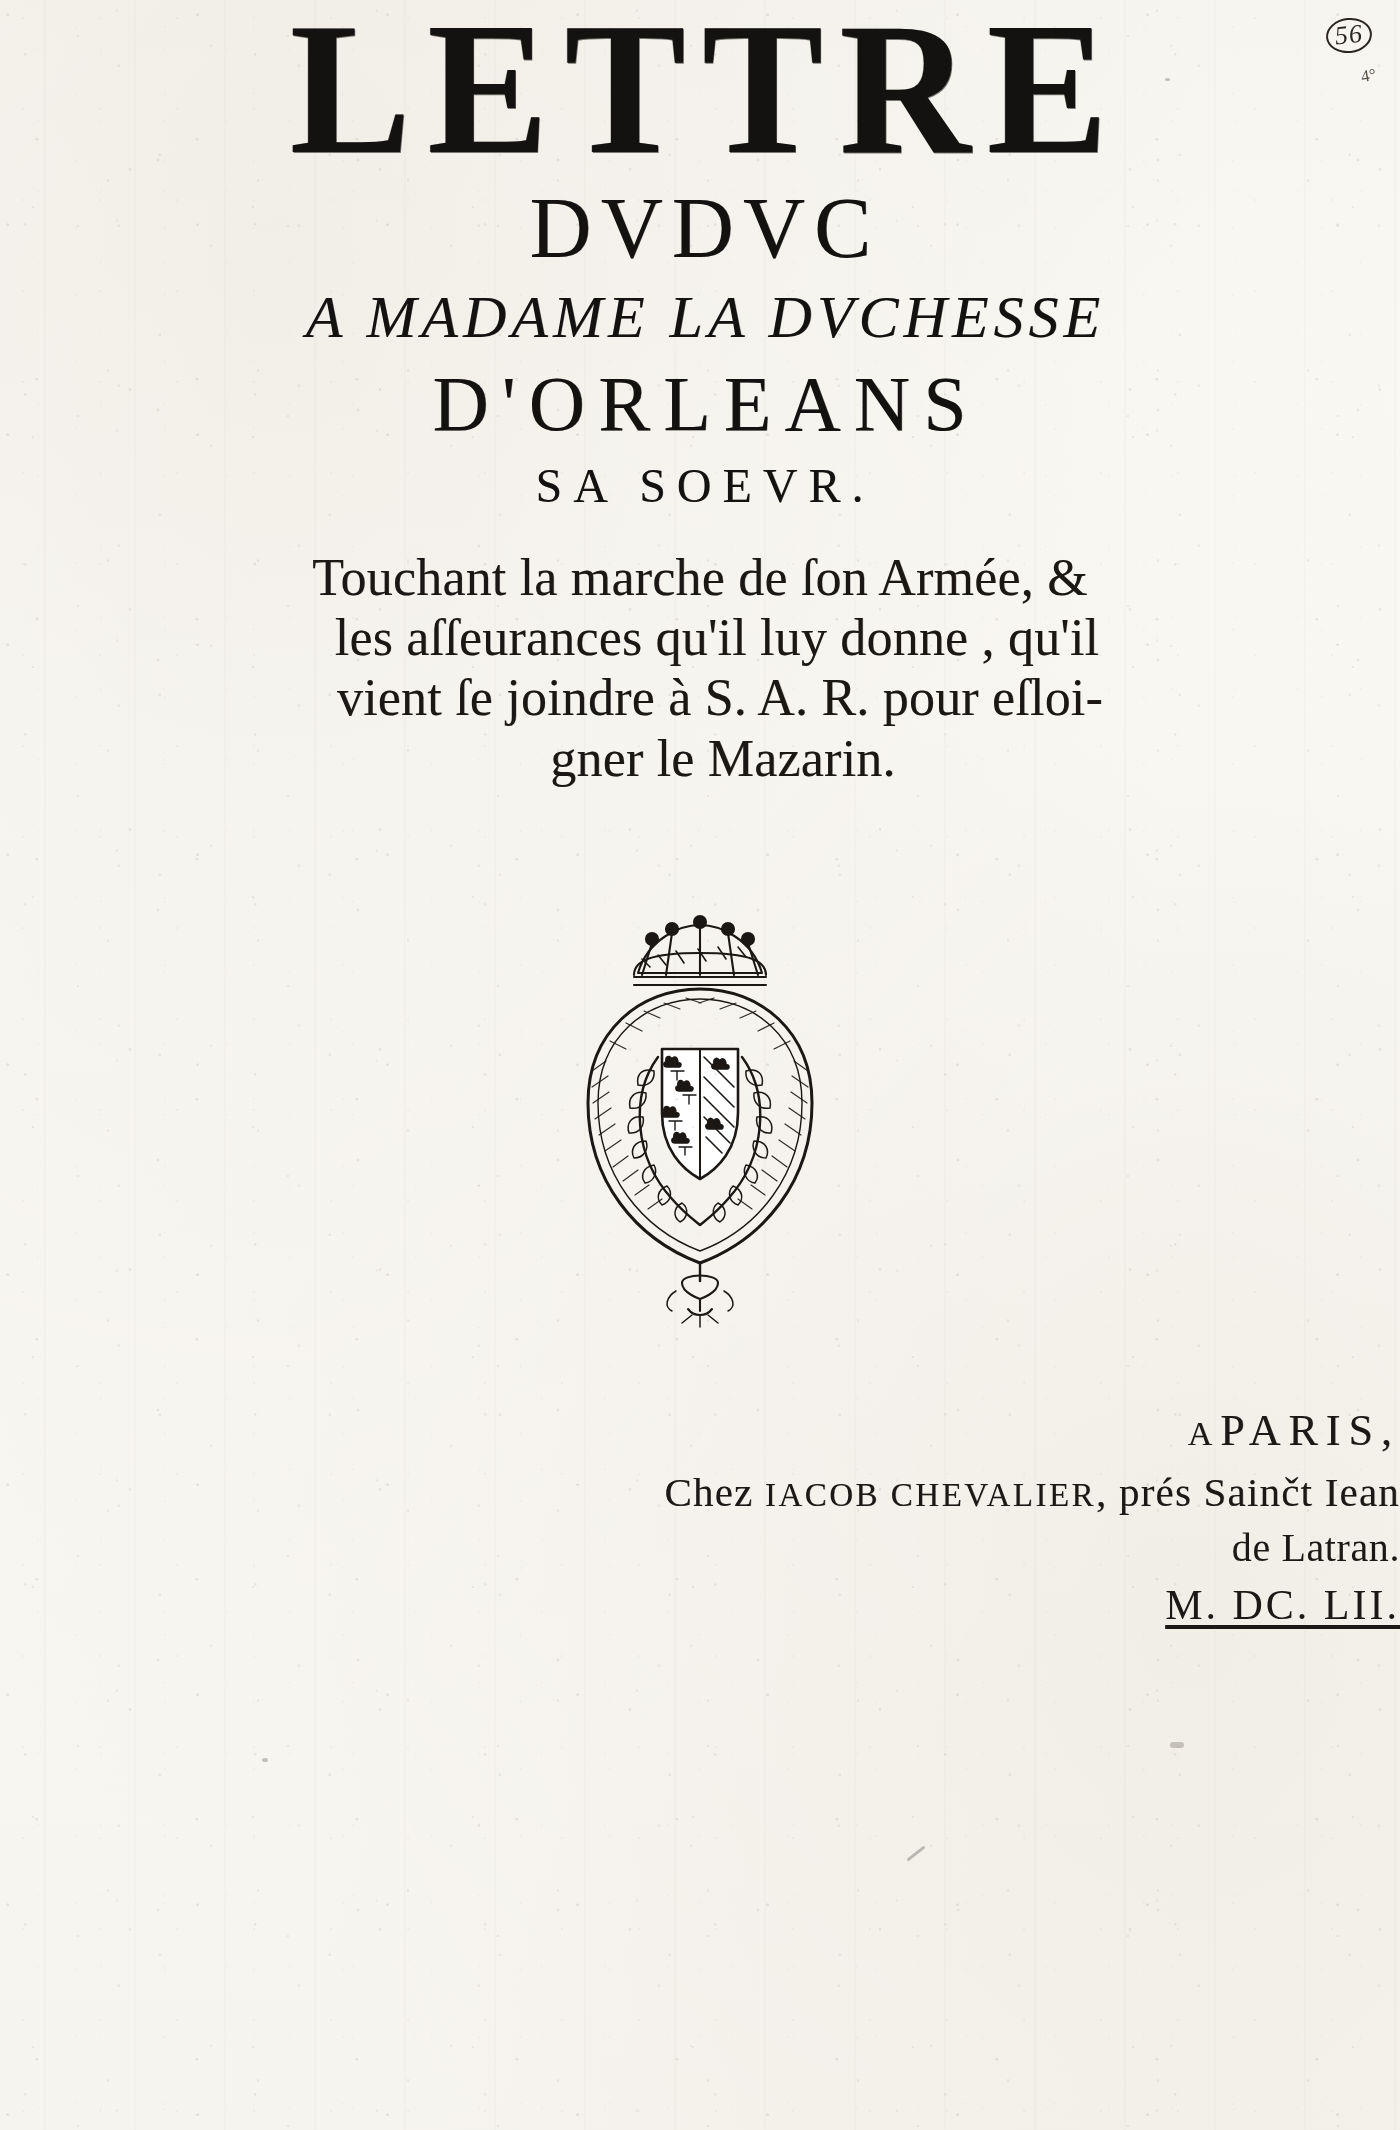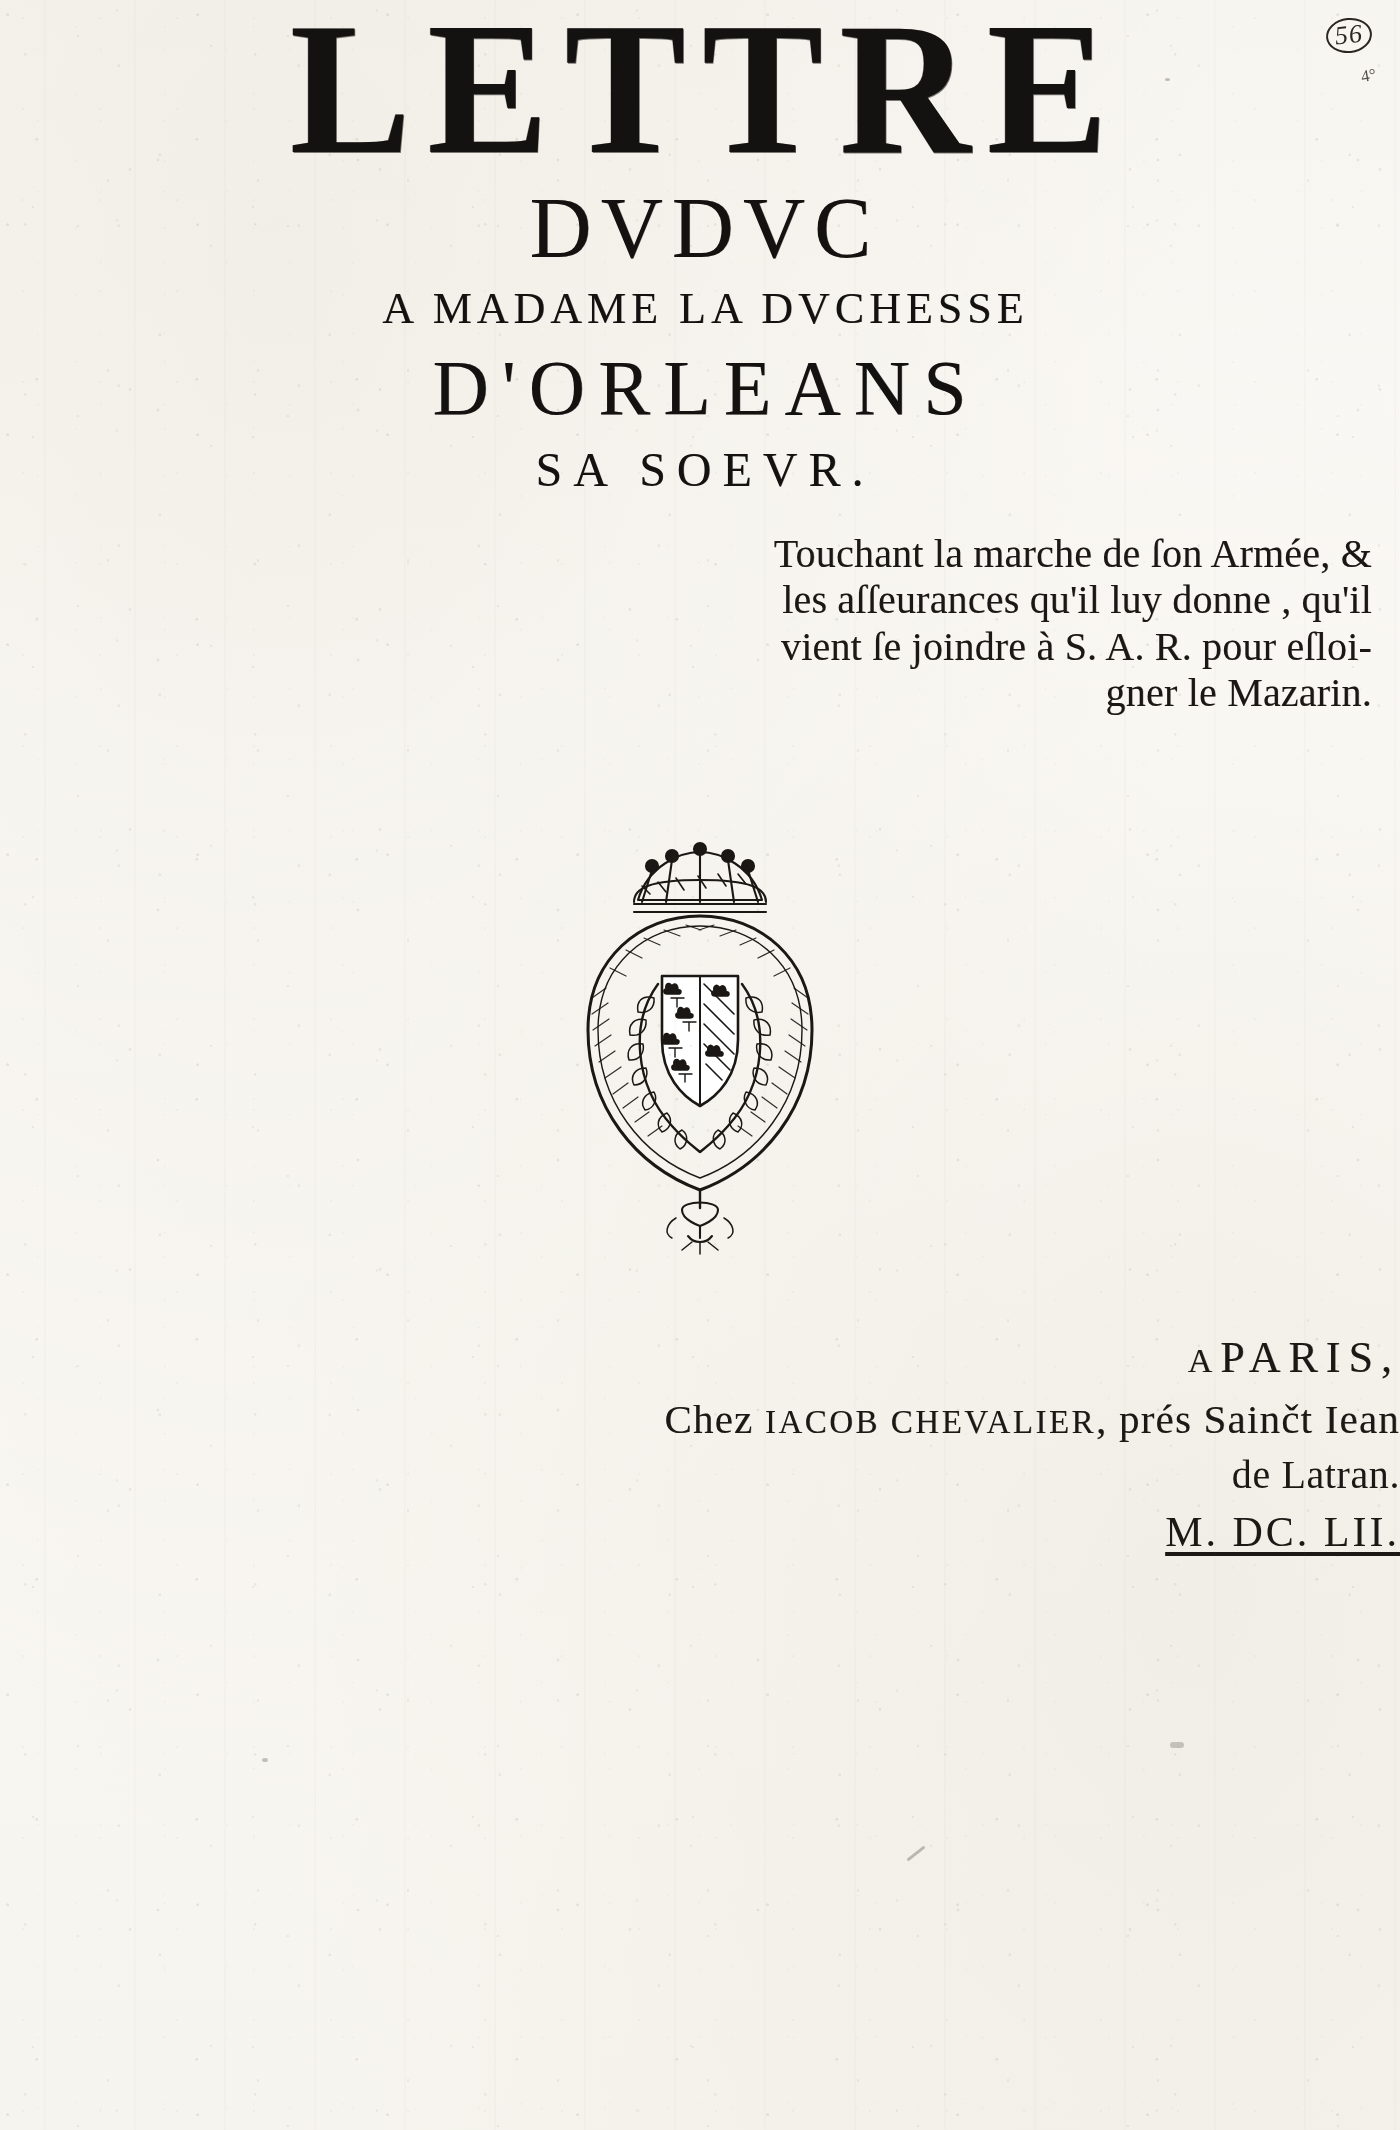--- a/index.html
+++ b/index.html
@@ -139,25 +139,26 @@
     font-size: 94px;
     line-height: 1.02;
     letter-spacing: 4px;
     margin: 10px 0 0 0;
     padding-left: 8px;
     text-shadow: 0.6px 0.4px 0 rgba(20,18,16,.5);
   }
   .line-madame {
     font-family: "Liberation Serif", serif;
     font-weight: 400;
-    font-size: 44px;
+    font-size: 60px;
     line-height: 1.05;
     letter-spacing: 5px;
     margin: 14px 0 0 11px;
     text-shadow: 0.4px 0.3px 0 rgba(20,18,16,.4);
+    font-style: italic;
   }
   .line-orleans {
     font-family: "Liberation Serif", serif;
     font-weight: 400;
     font-size: 78px;
     line-height: 1.05;
     letter-spacing: 13px;
     margin: 14px 0 0 0;
     padding-left: 12px;
     text-shadow: 0.5px 0.35px 0 rgba(20,18,16,.45);
@@ -170,23 +171,23 @@
     letter-spacing: 11px;
     margin: 16px 0 12px 0;
     padding-left: 10px;
     text-shadow: 0.4px 0.3px 0 rgba(20,18,16,.4);
   }
 
   
   .subtitle {
     margin: 36px 0 0 0;
     padding: 0 28px 0 22px;
-    text-align: right;
-    font-family: "Liberation Serif", serif;
-    font-size: 40px;
+    text-align: center;
+    font-family: "Liberation Serif", serif;
+    font-size: 52px;
     line-height: 1.16;
     letter-spacing: 0.2px;
     color: #1a1714;
     text-shadow: 0.4px 0.3px 0 rgba(20,18,16,.35);
   }
   .subtitle div { white-space: pre; }
   .sub-l1 { padding-left: 6px; }
   .sub-l2 { padding-left: 40px; }
   .sub-l3 { padding-left: 46px; }
   .sub-l4 { padding-left: 52px; }

